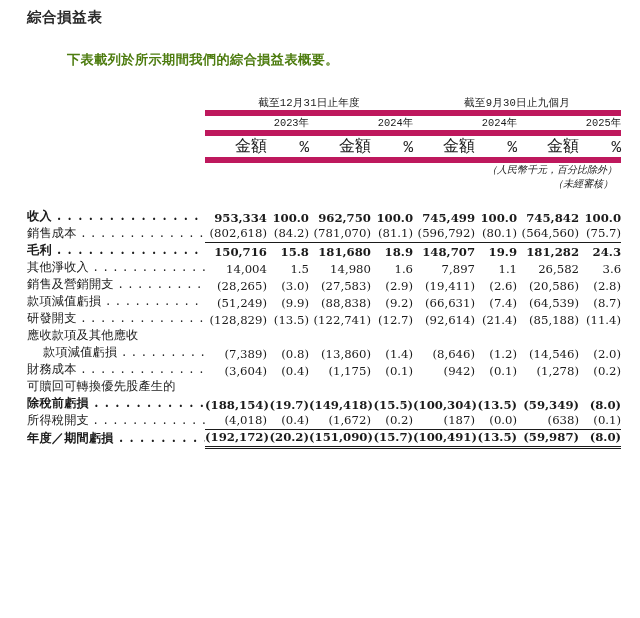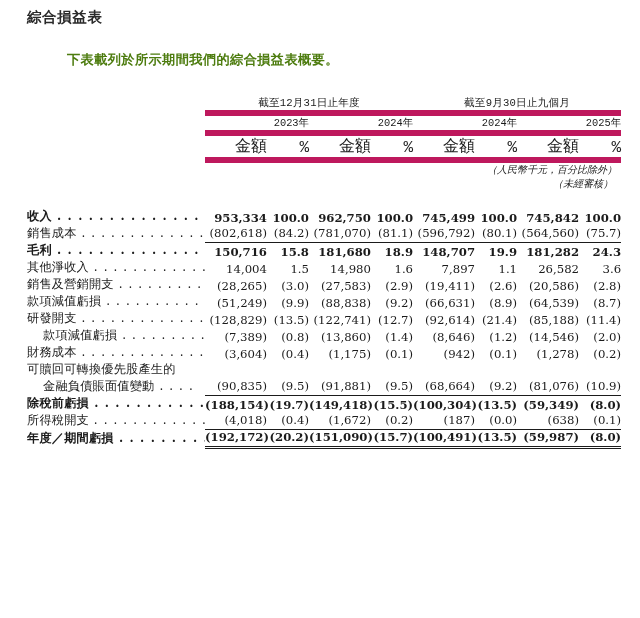--- a/index.html
+++ b/index.html
@@ -263,36 +263,47 @@
           <td class="num">(20,586)</td>
           <td class="num">(2.8)</td>
         </tr>
         <tr>
           <td class="label"><span>款項減值虧損</span><span class="leader"> . . . . . . . . . .</span></td>
           <td class="num">(51,249)</td>
           <td class="num">(9.9)</td>
           <td class="num">(88,838)</td>
           <td class="num">(9.2)</td>
           <td class="num">(66,631)</td>
-          <td class="num">(8.9)</td>
+          <td class="num">(7.4)</td>
           <td class="num">(64,539)</td>
           <td class="num">(8.7)</td>
         </tr>
         <tr>
           <td class="label"><span>研發開支</span><span class="leader"> . . . . . . . . . . . . . .</span></td>
           <td class="num">(128,829)</td>
           <td class="num">(13.5)</td>
           <td class="num">(122,741)</td>
           <td class="num">(12.7)</td>
           <td class="num">(92,614)</td>
           <td class="num">(21.4)</td>
           <td class="num">(85,188)</td>
           <td class="num">(11.4)</td>
         </tr>
         <tr>
+          <td class="label cont"><span>應收款項及其他應收</span></td>
+          <td class="num" style="border-bottom: none;"></td>
+          <td class="num" style="border-bottom: none;"></td>
+          <td class="num" style="border-bottom: none;"></td>
+          <td class="num" style="border-bottom: none;"></td>
+          <td class="num" style="border-bottom: none;"></td>
+          <td class="num" style="border-bottom: none;"></td>
+          <td class="num" style="border-bottom: none;"></td>
+          <td class="num" style="border-bottom: none;"></td>
+        </tr>
+        <tr>
           <td class="label indent"><span>款項減值虧損</span><span class="leader"> . . . . . . . . .</span></td>
           <td class="num">(7,389)</td>
           <td class="num">(0.8)</td>
           <td class="num">(13,860)</td>
           <td class="num">(1.4)</td>
           <td class="num">(8,646)</td>
           <td class="num">(1.2)</td>
           <td class="num">(14,546)</td>
           <td class="num">(2.0)</td>
         </tr>
@@ -310,31 +321,20 @@
         <tr>
           <td class="label cont"><span>可贖回可轉換優先股產生的</span></td>
           <td class="num" style="border-bottom: none;"></td>
           <td class="num" style="border-bottom: none;"></td>
           <td class="num" style="border-bottom: none;"></td>
           <td class="num" style="border-bottom: none;"></td>
           <td class="num" style="border-bottom: none;"></td>
           <td class="num" style="border-bottom: none;"></td>
           <td class="num" style="border-bottom: none;"></td>
           <td class="num" style="border-bottom: none;"></td>
-        </tr>
-        <tr class="underline">
-          <td class="label indent"><span>金融負債賬面值變動</span><span class="leader"> . . . .</span></td>
-          <td class="num">(90,835)</td>
-          <td class="num">(9.5)</td>
-          <td class="num">(91,881)</td>
-          <td class="num">(9.5)</td>
-          <td class="num">(68,664)</td>
-          <td class="num">(9.2)</td>
-          <td class="num">(81,076)</td>
-          <td class="num">(10.9)</td>
         </tr>
         <tr class="bold">
           <td class="label"><span>除稅前虧損</span><span class="leader"> . . . . . . . . . . . . .</span></td>
           <td class="num">(188,154)</td>
           <td class="num">(19.7)</td>
           <td class="num">(149,418)</td>
           <td class="num">(15.5)</td>
           <td class="num">(100,304)</td>
           <td class="num">(13.5)</td>
           <td class="num">(59,349)</td>

